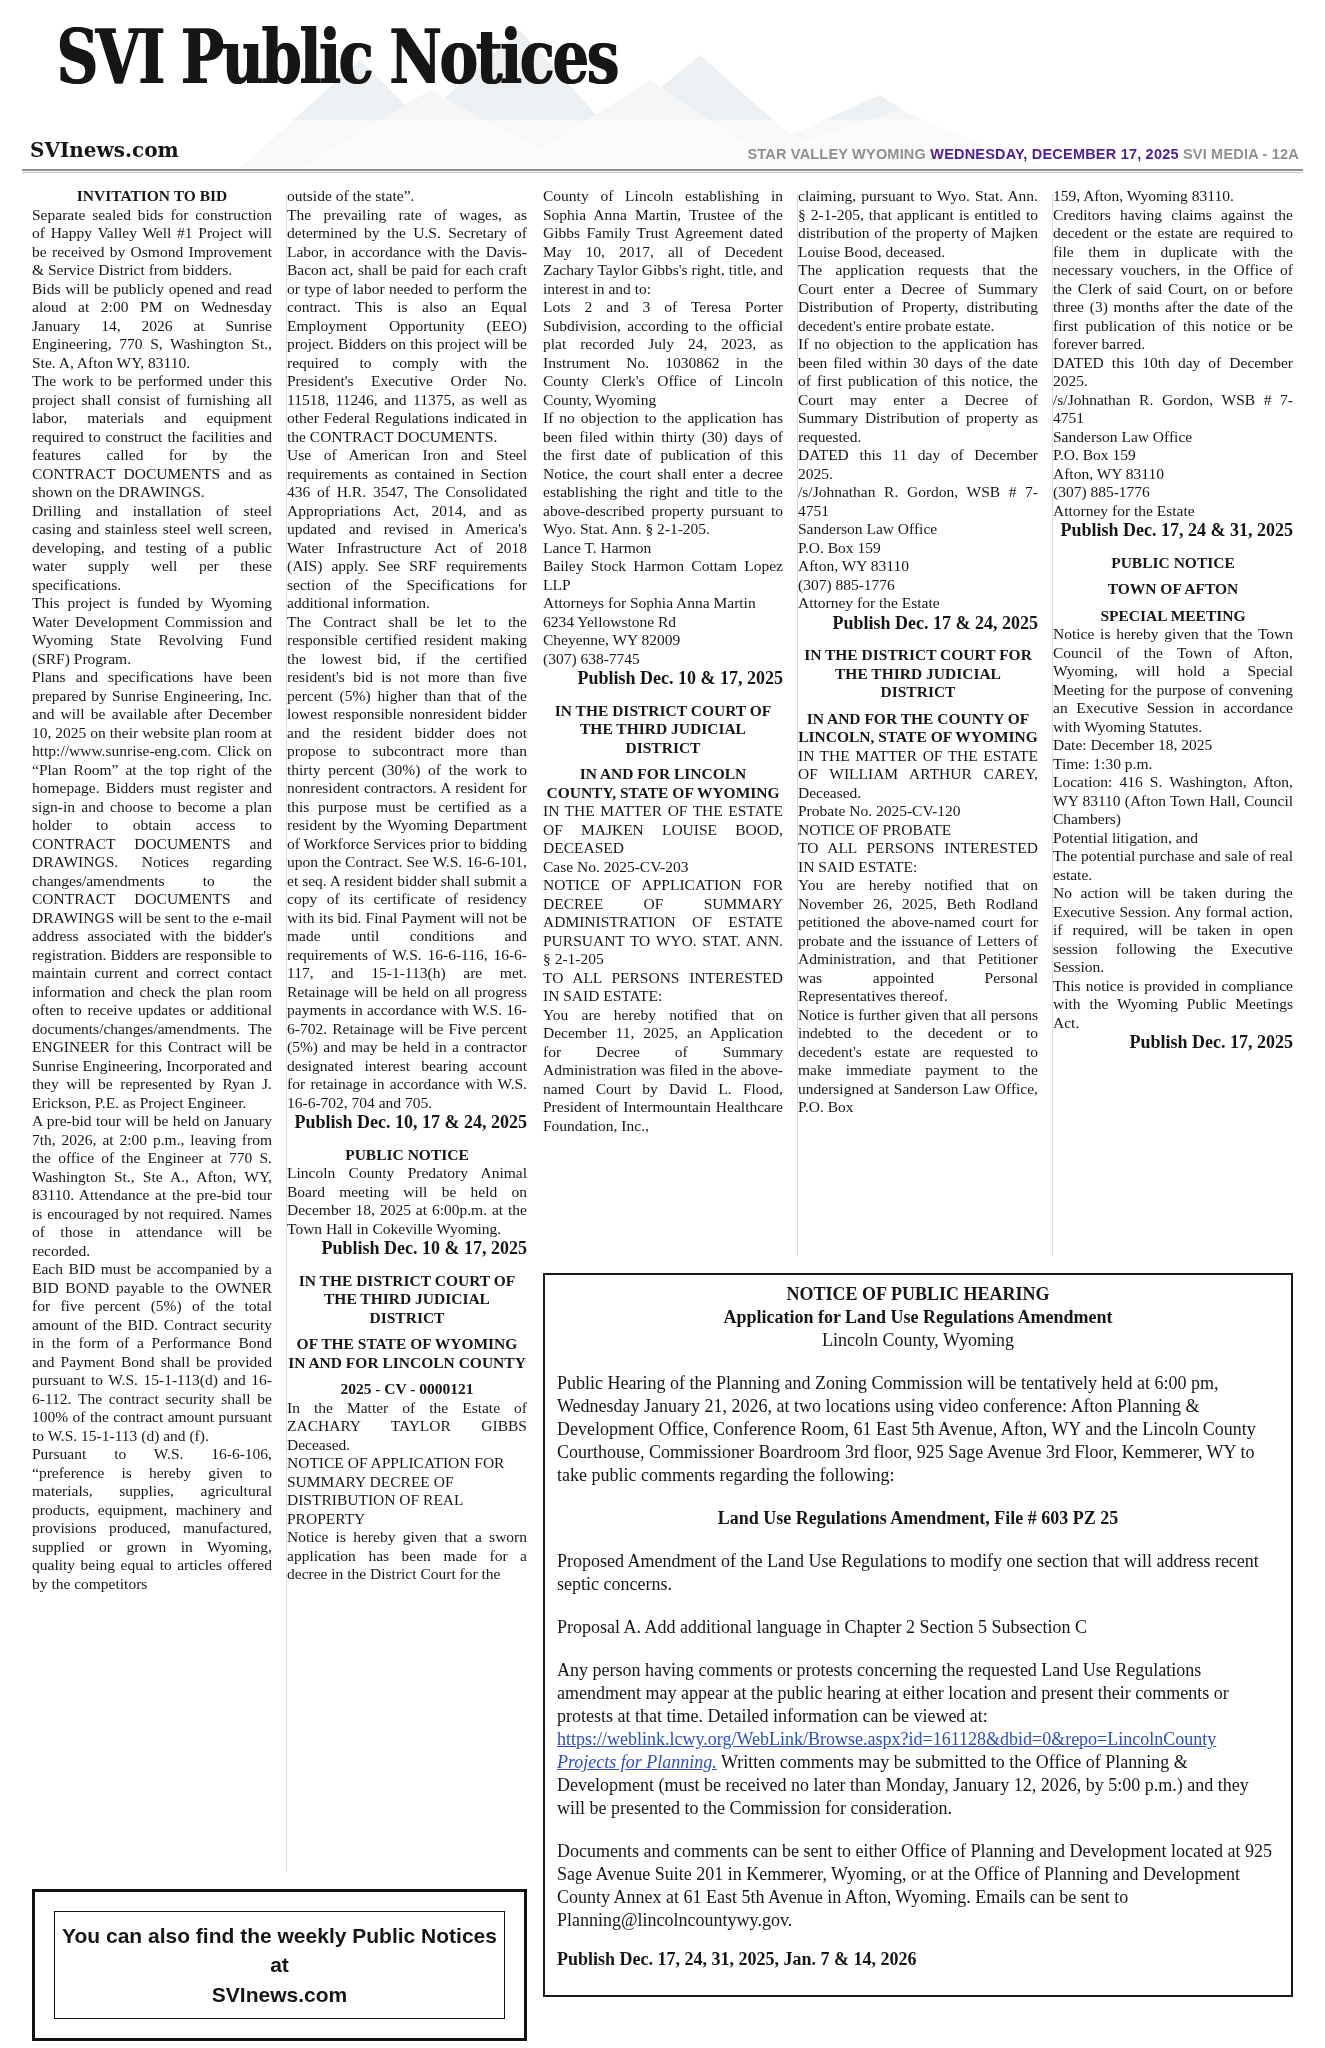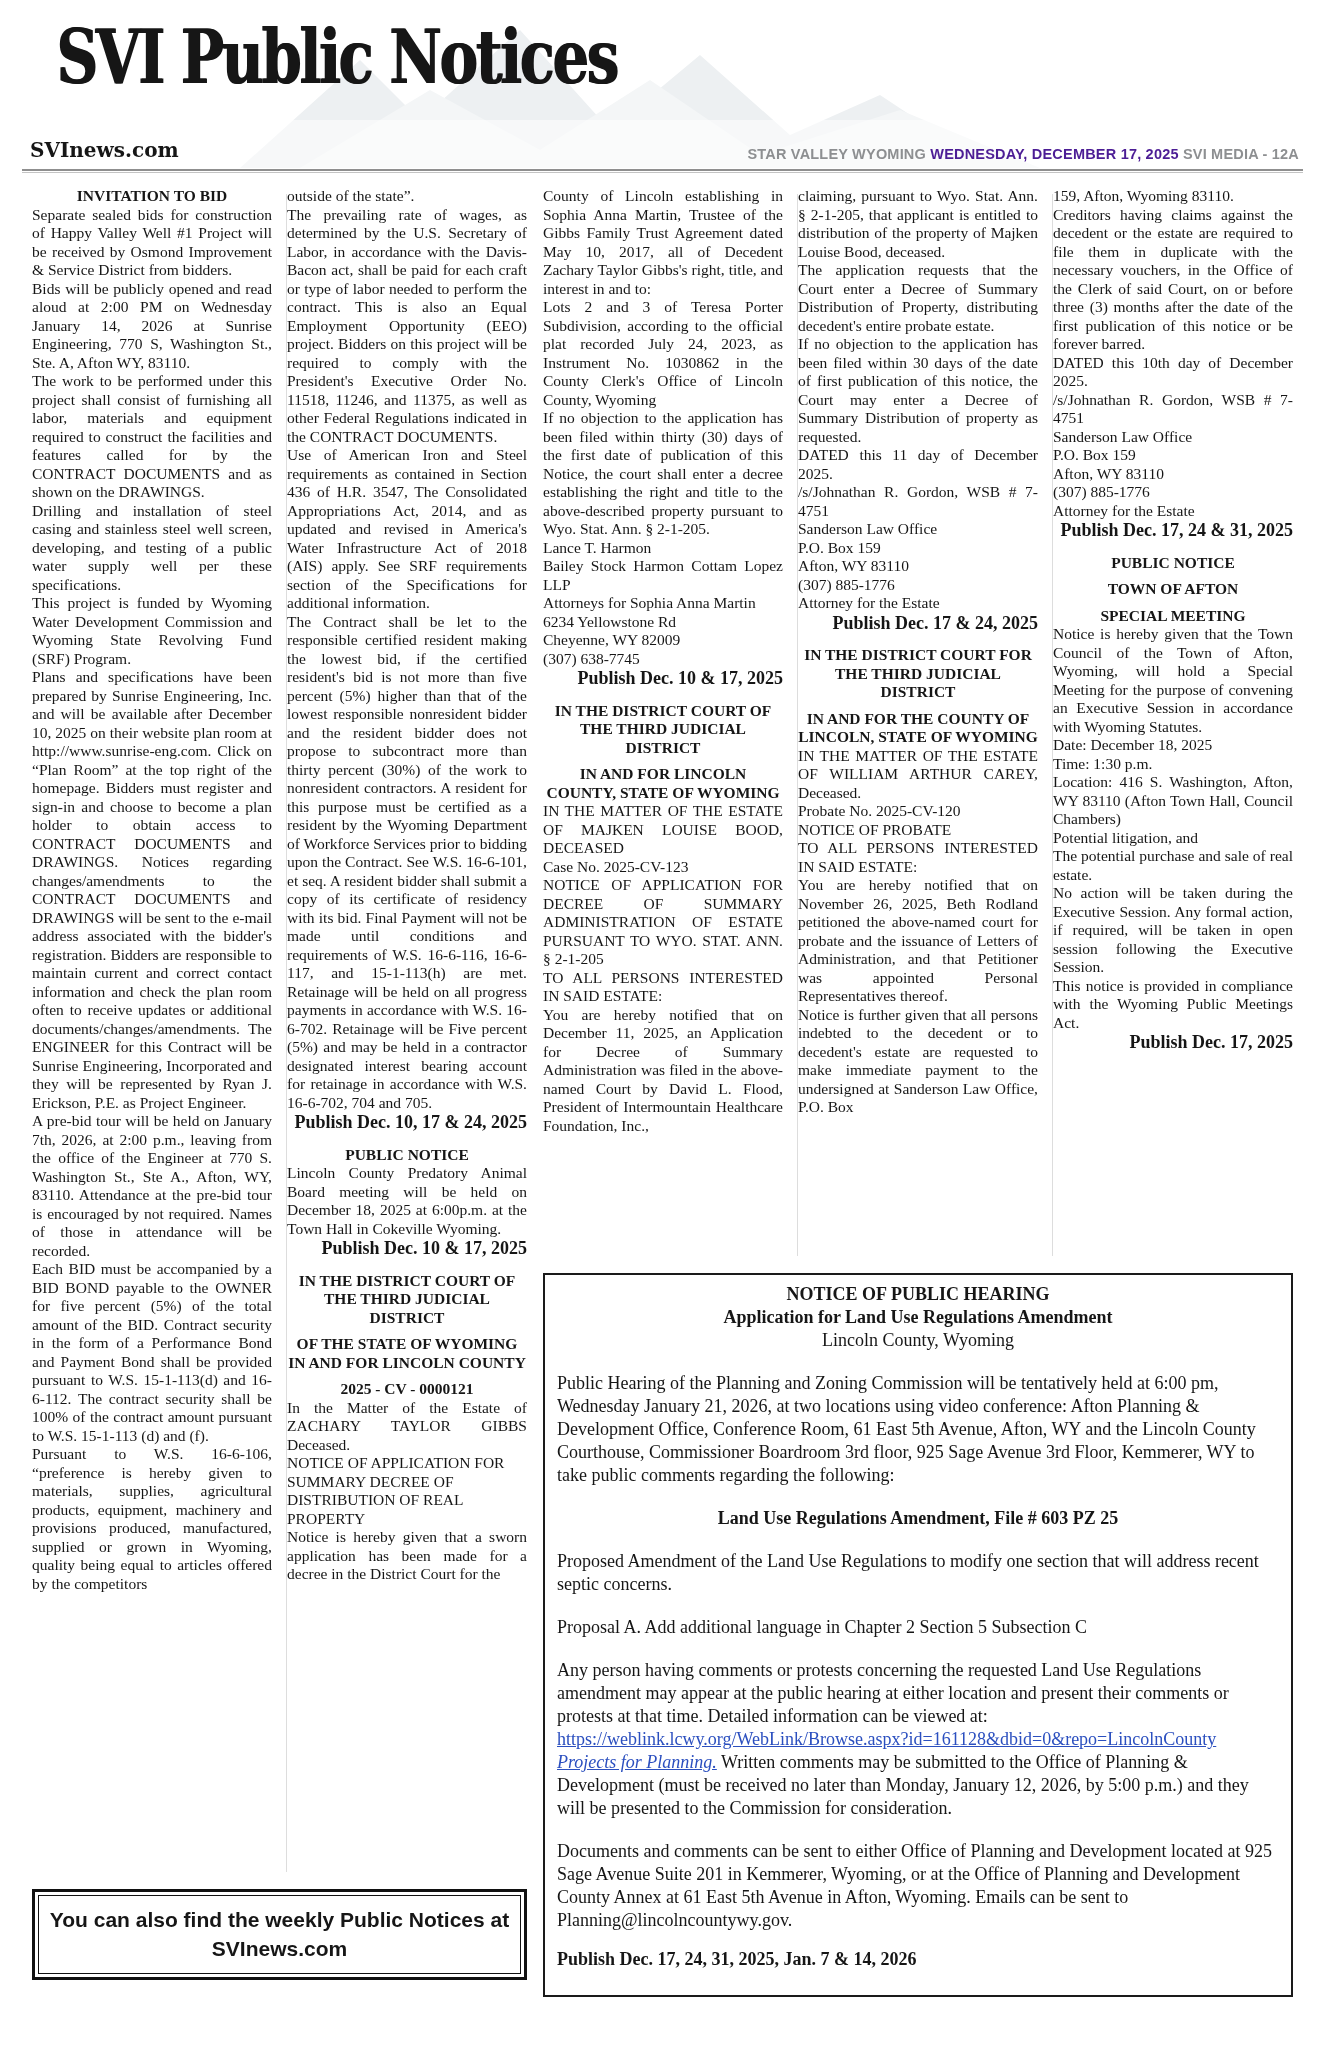--- a/index.html
+++ b/index.html
@@ -30,21 +30,21 @@
   .col{width:240px;overflow:hidden;}
   .col+.col{box-shadow:-8px 0 0 -7px #ddd;}
   .blk{font-size:15.5px;line-height:18.5px;}
   .p{text-align:justify;}
   .l{text-align:left;}
   .h{font-weight:bold;text-align:center;margin-top:14px;}
   .h+.h{margin-top:8px;}
   .h:first-child{margin-top:0;}
   .pub{font-weight:bold;text-align:right;margin:1px 0 13px;font-size:18px;white-space:nowrap;}
   
-  .svi-box{margin-top:10px;border:3px solid #111;padding:3px;background:#fff;}
+  .svi-box{margin-top:10px;border:3px solid #111;padding:19px;background:#fff;}
   .svi-box-inner{border:1px solid #111;padding:9px 6px;text-align:center;
       font-family:"Liberation Sans",sans-serif;font-weight:bold;font-size:21px;line-height:1.4;}
   
   .hearing{margin-top:10px;border:2px solid #1a1a1a;padding:8px 12px 10px;height:702px;
            overflow:hidden;font-size:18px;line-height:23px;}
   .hearing p{margin:0;text-align:left;}
   .hearing .c{text-align:center;}
   .hearing .b{font-weight:bold;}
   .hearing .para{margin-top:20px;}
   .link{color:#2b4fbf;text-decoration:underline;}
@@ -121,21 +121,21 @@
             <div class="blk l">Lance T. Harmon</div>
             <div class="blk p">Bailey Stock Harmon Cottam Lopez LLP</div>
             <div class="blk l">Attorneys for Sophia Anna Martin</div>
             <div class="blk l">6234 Yellowstone Rd</div>
             <div class="blk l">Cheyenne, WY 82009</div>
             <div class="blk l">(307) 638-7745</div>
             <div class="blk pub">Publish Dec. 10 &amp; 17, 2025</div>
             <div class="blk h">IN THE DISTRICT COURT OF THE THIRD JUDICIAL DISTRICT</div>
             <div class="blk h">IN AND FOR LINCOLN COUNTY, STATE OF WYOMING</div>
             <div class="blk p">IN THE MATTER OF THE ESTATE OF MAJKEN LOUISE BOOD, DECEASED</div>
-            <div class="blk l">Case No. 2025-CV-123</div>
+            <div class="blk l">Case No. 2025-CV-203</div>
             <div class="blk p">NOTICE OF APPLICATION FOR DECREE OF SUMMARY ADMINISTRATION OF ESTATE PURSUANT TO WYO. STAT. ANN. § 2-1-205</div>
             <div class="blk p">TO ALL PERSONS INTERESTED IN SAID ESTATE:</div>
             <div class="blk p">You are hereby notified that on December 11, 2025, an Application for Decree of Summary Administration was filed in the above-named Court by David L. Flood, President of Intermountain Healthcare Foundation, Inc.,</div>
           </div>
         <div class="col">
             <div class="blk p">claiming, pursuant to Wyo. Stat. Ann. § 2-1-205, that applicant is entitled to distribution of the property of Majken Louise Bood, deceased.</div>
             <div class="blk p">The application requests that the Court enter a Decree of Summary Distribution of Property, distributing decedent's entire probate estate.</div>
             <div class="blk p">If no objection to the application has been filed within 30 days of the date of first publication of this notice, the Court may enter a Decree of Summary Distribution of property as requested.</div>
             <div class="blk p">DATED this 11 day of December 2025.</div>
             <div class="blk p">/s/Johnathan R. Gordon, WSB # 7-4751</div>

